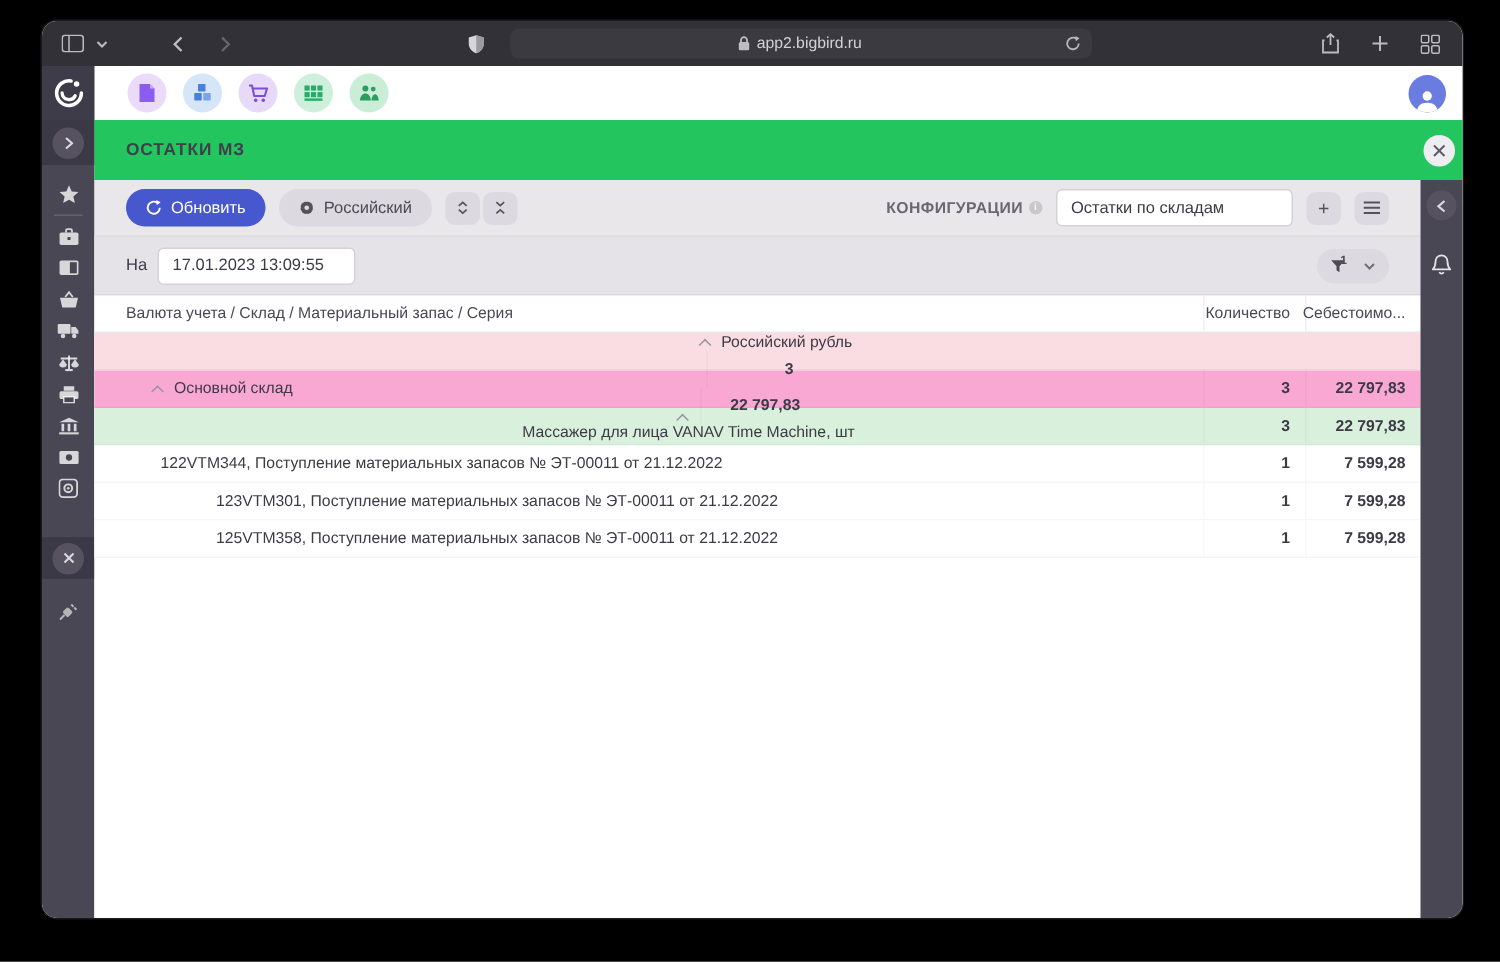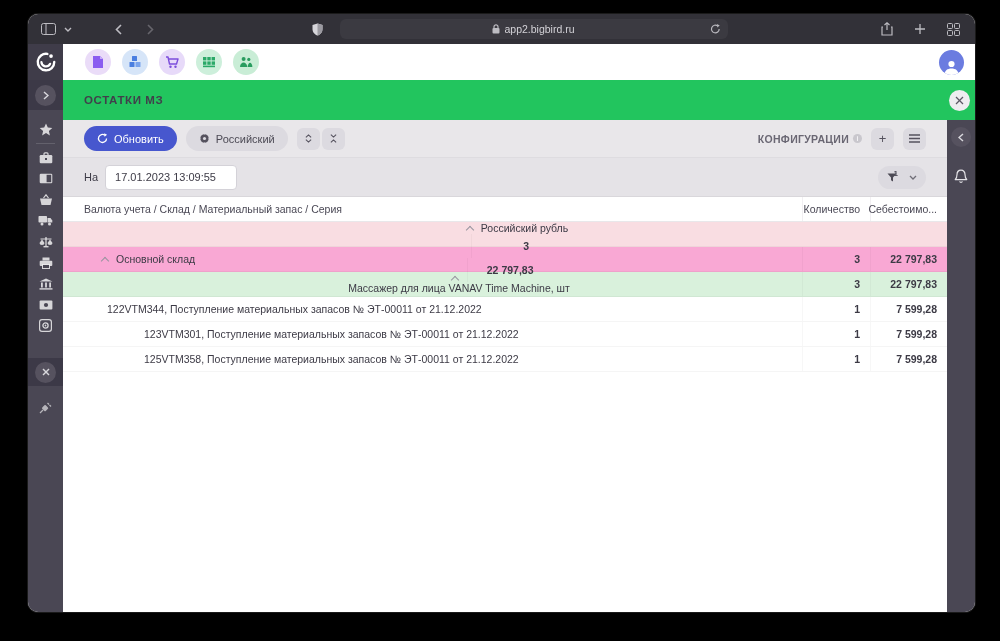--- a/index.html
+++ b/index.html
@@ -376,20 +376,23 @@
                 <svg width="7" height="4" viewBox="0 0 8 4">
                     <polyline points="1,3.5 4,0.8 7,3.5" fill="none" stroke="currentColor" stroke-width="1.3"></polyline>
                   </svg>
               </div>
             </div>
             <div class="sp"></div>
             <div class="cfglabel">
               <span>КОНФИГУРАЦИИ</span>
               <span class="infodot">i</span>
             </div>
+            <div class="input cfginput">
+              <span>Остатки по складам</span>
+            </div>
             <div class="sqbtn">+</div>
             <div class="sqbtn">
               <svg width="11" height="9" viewBox="0 0 11 9">
                   <g stroke="#55525e" stroke-width="1.3">
                     <line x1="0" y1="1" x2="11" y2="1"></line>
                     <line x1="0" y1="4.5" x2="11" y2="4.5"></line>
                     <line x1="0" y1="8" x2="11" y2="8"></line>
                   </g>
                 </svg>
             </div>

